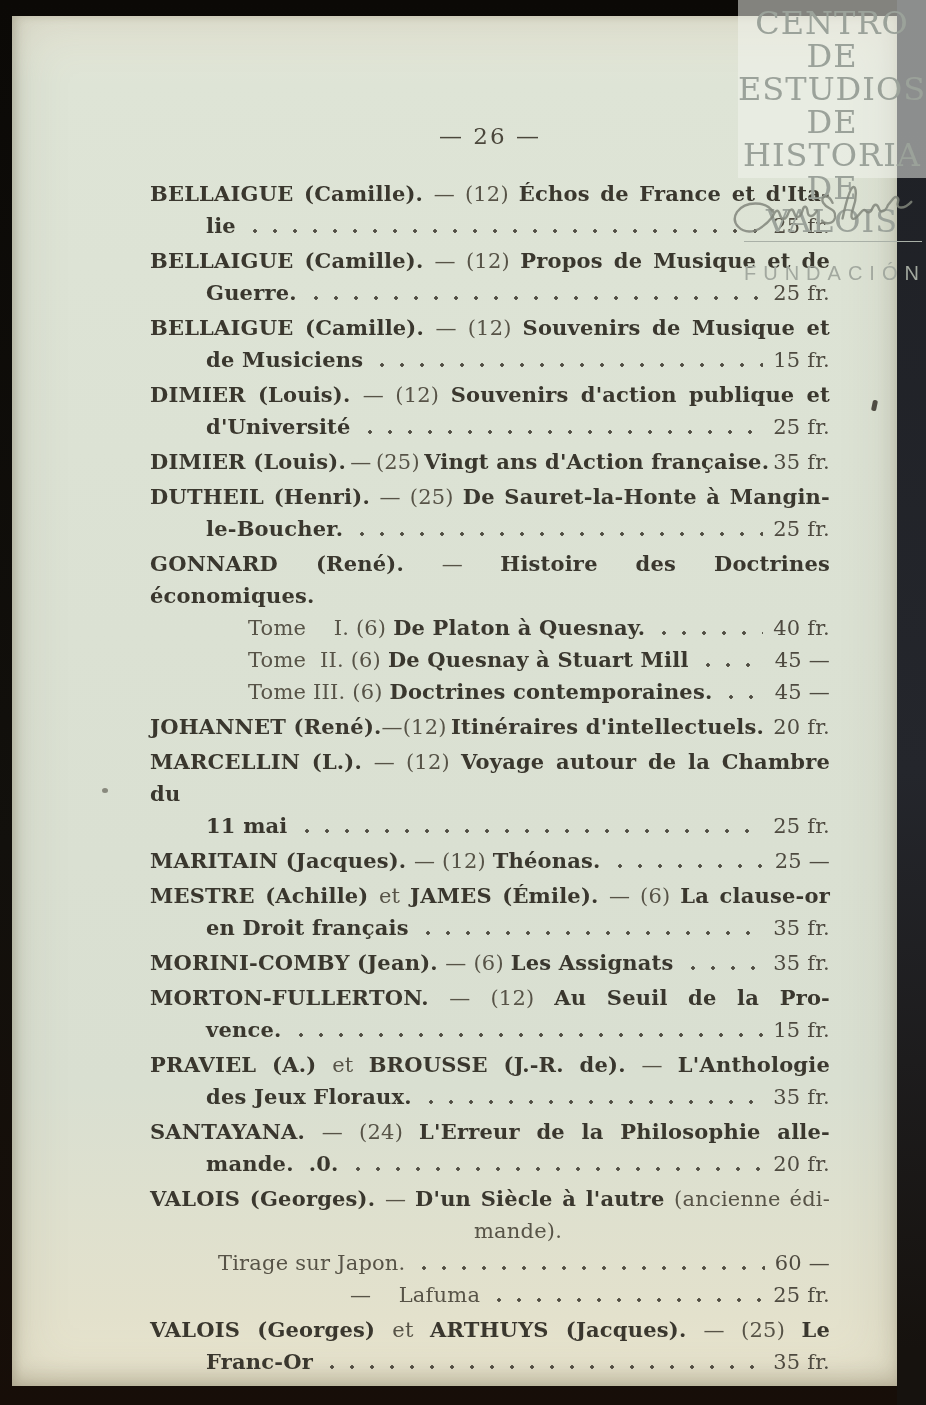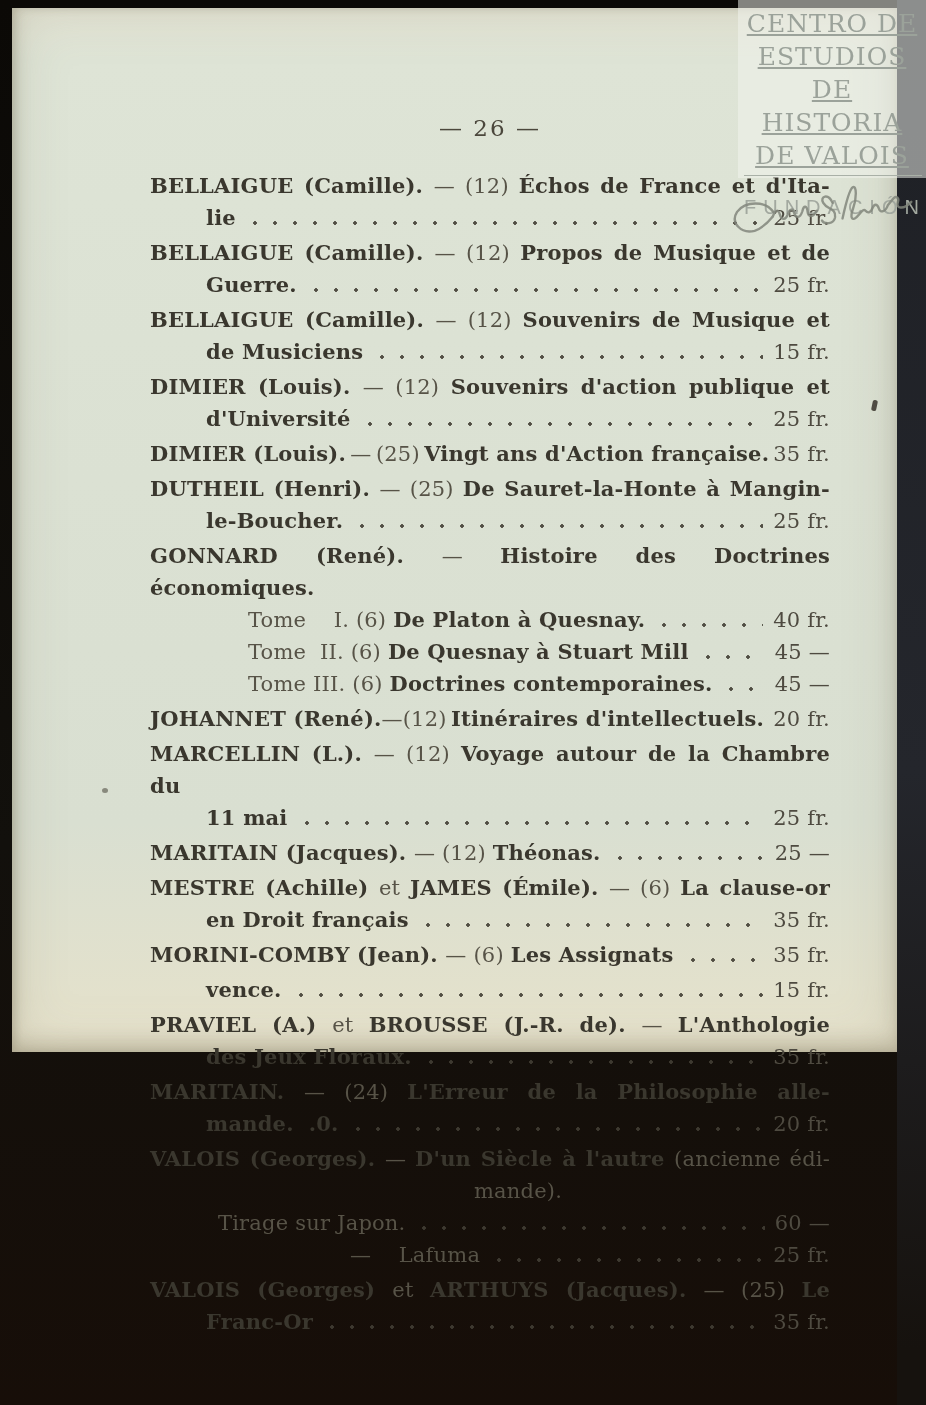--- a/index.html
+++ b/index.html
@@ -4,21 +4,21 @@
 <style>
   :root{
     --paper:#dbe1d3; --ink:#3a372e; --ink-light:#575347;
     --wm:#9ba29a; --sig:#82867c; --surround:#0e0b08; --rightband:#23252b;
   }
   *{margin:0;padding:0;box-sizing:border-box;}
   body{width:926px;height:1405px;overflow:hidden;background:var(--surround);
        font-family:"DejaVu Serif","Liberation Serif",serif;}
   .scan{position:relative;width:926px;height:1405px;background:linear-gradient(180deg,#0b0906 0%,#12100c 60%,#170e08 100%);}
   .right-band{position:absolute;right:0;top:0;width:29px;height:1405px;background:linear-gradient(180deg,#1e2025 0%,#24262c 55%,#16120e 96%);}
-  .page{position:absolute;left:12px;top:8px;width:885px;height:1044px;
+  .page{position:absolute;left:12px;top:16px;width:885px;height:1370px;
         background:linear-gradient(180deg,#e6e7d8 0%,#dee4d6 5%,#dbe1d3 45%,#d9dfd1 78%,#e3e1cc 95%,#eae6d0 100%);
         box-shadow:inset 0 0 55px rgba(125,115,85,0.22), inset 0 -10px 18px rgba(110,100,70,0.25), inset 3px 0 8px rgba(90,85,60,0.18);}
   .content{padding:104px 67px 0 138px;}
   .page-number{line-height:32px;height:32px;margin-bottom:26px;text-align:center;
         font-size:23px;color:#4b473c;letter-spacing:2px;font-weight:normal;}
   .line{line-height:32px;min-height:32px;font-size:21px;letter-spacing:0.2px;text-align:center;}
   .line.priced{display:flex;align-items:baseline;}
   .line.just{text-align:justify;text-align-last:justify;}
   .i1{margin-left:56px;} .i2{margin-left:98px;} .i3{margin-left:68px;} .i4{margin-left:200px;}
   .entry{margin-bottom:3px;}
@@ -27,21 +27,21 @@
   .line-text{white-space:nowrap;}
   .just .line-text{white-space:normal;}
   .dots{flex:1 1 auto;min-width:12px;height:4px;align-self:baseline;margin:0 10px 0 9px;
         background-image:radial-gradient(circle at 10px 2px, rgba(66,62,52,0.9) 1.55px, transparent 1.9px);
         background-size:20px 4px;background-repeat:repeat-x;background-position:left bottom;}
   .spacer{flex:1 1 auto;}
   .price{white-space:nowrap;font-weight:normal;color:#4e4a40;}
   
   .wm{position:absolute;right:0;top:0;width:188px;height:178px;z-index:5;
       background:rgba(241,244,238,0.52);color:var(--wm);text-align:center;padding-top:7px;}
-  .wm-line{font-size:25px;line-height:33px;letter-spacing:1px;font-weight:normal;text-decoration:underline;}
+  .wm-line{font-size:32px;line-height:33px;letter-spacing:1px;font-weight:normal;}
   .wm-divider{border:none;border-top:1.5px solid #a9b0a7;margin:3px 4px 0 6px;}
   .wm-foundation{font-family:"Liberation Sans","DejaVu Sans",sans-serif;font-size:20px;
       letter-spacing:7px;color:#a2a89f;margin-top:20px;white-space:nowrap;padding-left:6px;text-align:left;}
   .signature{position:absolute;left:726px;top:178px;width:196px;height:64px;z-index:6;transform:rotate(-6deg);}
   .speck1{position:absolute;left:872px;top:400px;width:5px;height:11px;background:rgba(45,40,32,0.8);border-radius:2px;transform:rotate(12deg);}
   .speck2{position:absolute;left:102px;top:788px;width:6px;height:5px;background:rgba(70,65,55,0.55);border-radius:50%;}
 </style>
 </head>
 <body>
 
@@ -148,36 +148,37 @@
             </div>
           </div>
           <div class="entry">
             <div class="line i0 priced">
               <span class="line-text"><span class="seg-b">MORINI-COMBY (Jean). </span><span class="seg-l">— (6) </span><span class="seg-b">Les Assignats</span></span>
               <span class="dots"></span>
               <span class="price">35 fr.</span>
             </div>
           </div>
           <div class="entry">
+            <div class="line i0 just"><span class="line-text"><span class="seg-b">MORTON-FULLERTON. </span><span class="seg-l">— (12) </span><span class="seg-b">Au Seuil de la Pro-</span></span></div>
             <div class="line i1 priced">
               <span class="line-text"><span class="seg-b">vence.</span></span>
               <span class="dots"></span>
               <span class="price">15 fr.</span>
             </div>
           </div>
           <div class="entry">
             <div class="line i0 just"><span class="line-text"><span class="seg-b">PRAVIEL (A.) </span><span class="seg-l">et </span><span class="seg-b">BROUSSE (J.-R. de). </span><span class="seg-l">— </span><span class="seg-b">L'Anthologie</span></span></div>
             <div class="line i1 priced">
               <span class="line-text"><span class="seg-b">des Jeux Floraux.</span></span>
               <span class="dots"></span>
               <span class="price">35 fr.</span>
             </div>
           </div>
           <div class="entry">
-            <div class="line i0 just"><span class="line-text"><span class="seg-b">MARITAIN. </span><span class="seg-l">— (24) </span><span class="seg-b">L'Erreur de la Philosophie alle-</span></span></div>
+            <div class="line i0 just"><span class="line-text"><span class="seg-b">SANTAYANA. </span><span class="seg-l">— (24) </span><span class="seg-b">L'Erreur de la Philosophie alle-</span></span></div>
             <div class="line i1 priced">
               <span class="line-text"><span class="seg-b">mande.&nbsp;&nbsp;.0.</span></span>
               <span class="dots"></span>
               <span class="price">20 fr.</span>
             </div>
           </div>
           <div class="entry">
             <div class="line i0 just"><span class="line-text"><span class="seg-b">VALOIS (Georges). </span><span class="seg-l">— </span><span class="seg-b">D'un Siècle à l'autre </span><span class="seg-l">(ancienne édi-</span></span></div>
             <div class="line i1"><span class="line-text"><span class="seg-l">mande).</span></span></div>
             <div class="line i3 priced">

